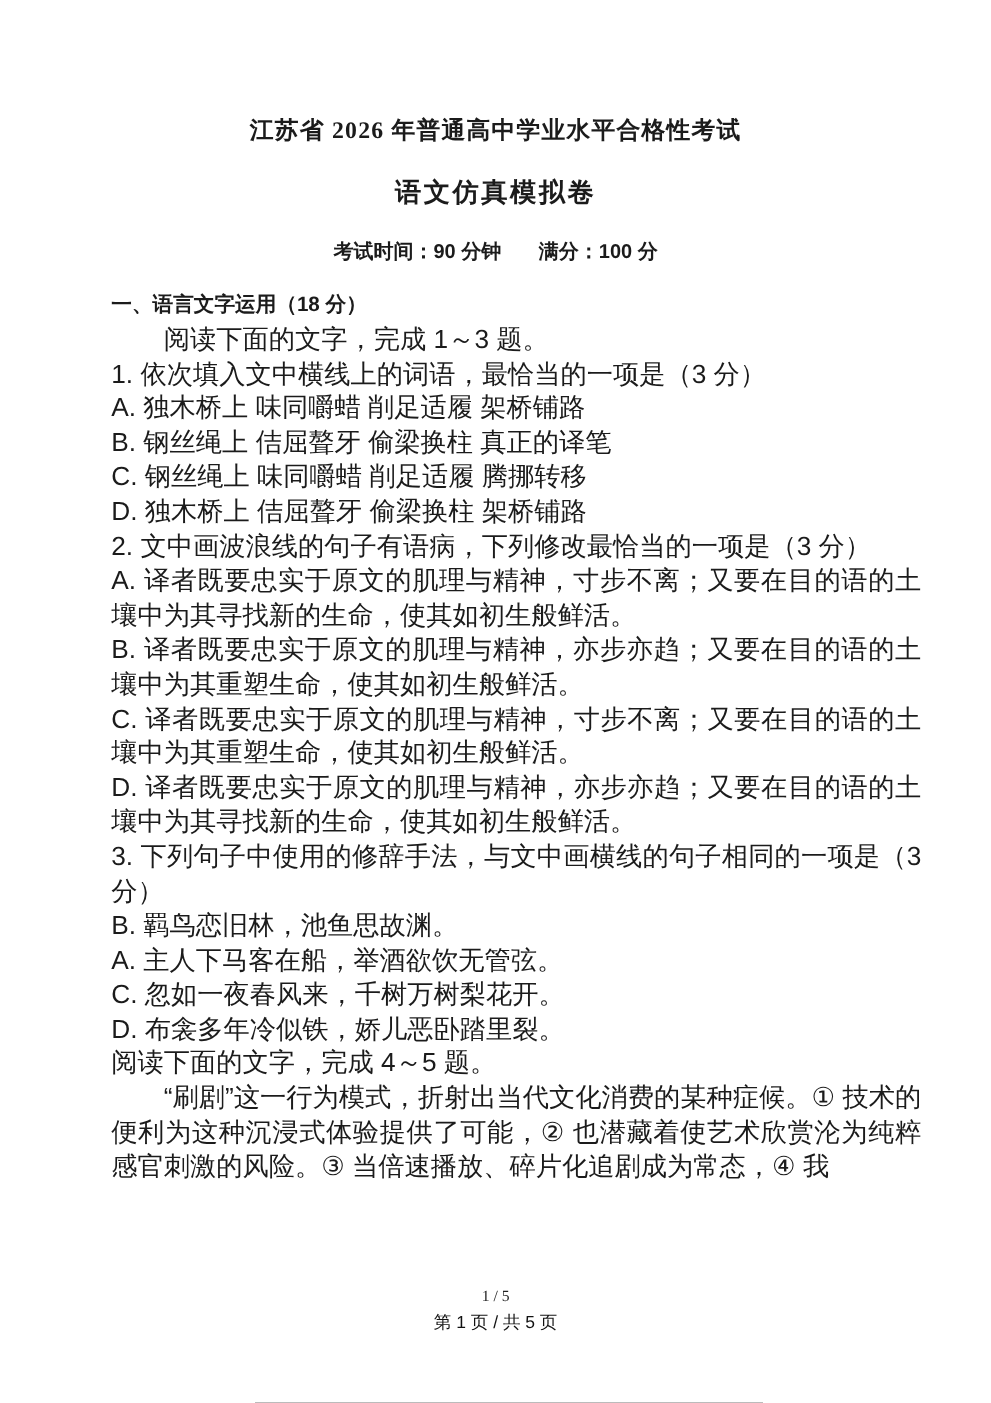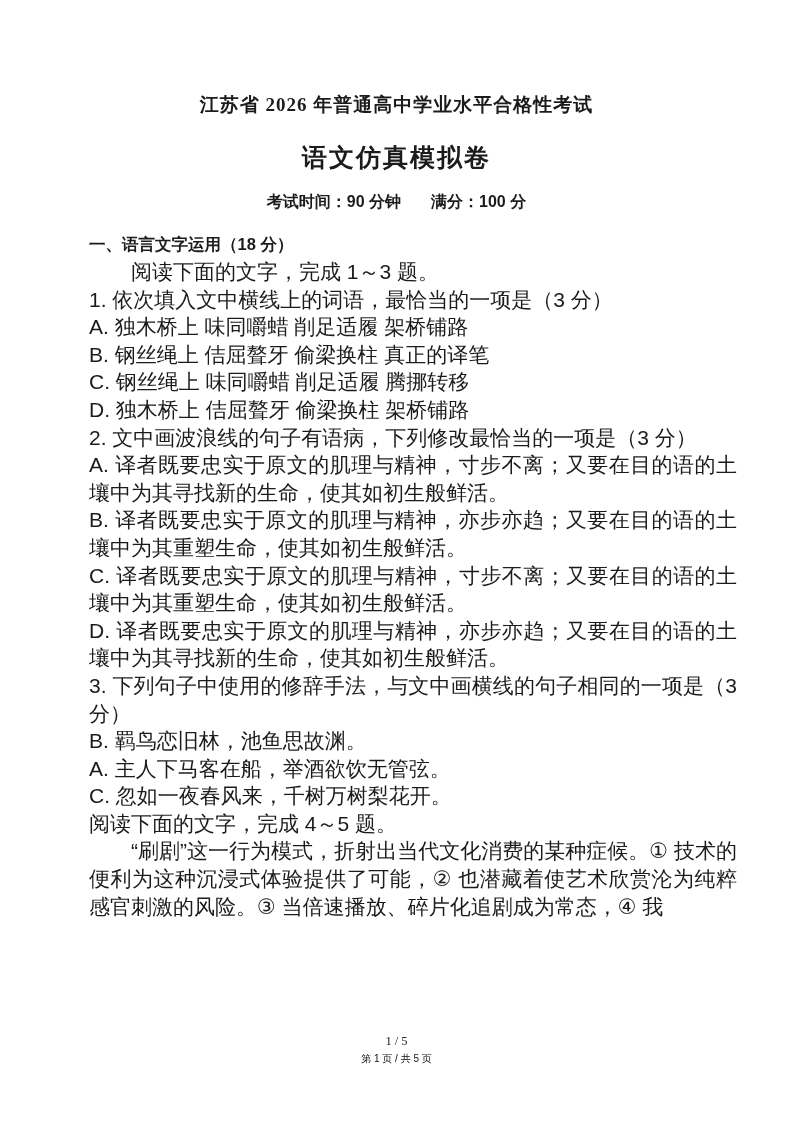--- a/index.html
+++ b/index.html
@@ -17,22 +17,22 @@
   .doc-title {
     margin: 0;
     font-family: "Liberation Serif", "DejaVu Serif", serif;
     font-size: 19px;
     font-weight: bold;
     line-height: 30px;
     letter-spacing: 1px;
   }
   .doc-subtitle {
     margin: 22px 0 0 0;
-    font-family: Liberation Sans, sans-serif;
-    font-size: 25px;
+    font-family: Liberation Mono, monospace;
+    font-size: 21px;
     font-weight: bold;
     line-height: 30px;
     letter-spacing: 2px;
   }
   .meta-line {
     margin-top: 19px;
     font-size: 16px;
     font-weight: bold;
     line-height: 22px;
   }
@@ -58,21 +58,21 @@
     text-align: center;
     line-height: 1;
   }
   .page-fraction {
     font-family: "Liberation Serif", "DejaVu Serif", serif;
     font-size: 12.5px;
     color: #222;
   }
   .page-label {
     margin-top: 7px;
-    font-size: 10px;
+    font-size: 14px;
     color: #111;
   }
 </style>
 </head>
 <body>
 
 <div class="page">
 
   <div class="header-block">
     <h1 class="doc-title">江苏省 2026 年普通高中学业水平合格性考试</h1>
@@ -96,20 +96,21 @@
     <p>2. 文中画波浪线的句子有语病，下列修改最恰当的一项是（3 分）</p>
     <p>A. 译者既要忠实于原文的肌理与精神，寸步不离；又要在目的语的土壤中为其寻找新的生命，使其如初生般鲜活。</p>
     <p>B. 译者既要忠实于原文的肌理与精神，亦步亦趋；又要在目的语的土壤中为其重塑生命，使其如初生般鲜活。</p>
     <p>C. 译者既要忠实于原文的肌理与精神，寸步不离；又要在目的语的土壤中为其重塑生命，使其如初生般鲜活。</p>
     <p>D. 译者既要忠实于原文的肌理与精神，亦步亦趋；又要在目的语的土壤中为其寻找新的生命，使其如初生般鲜活。</p>
 
     <p>3. 下列句子中使用的修辞手法，与文中画横线的句子相同的一项是（3 分）</p>
     <p>B. 羁鸟恋旧林，池鱼思故渊。</p>
     <p>A. 主人下马客在船，举酒欲饮无管弦。</p>
     <p>C. 忽如一夜春风来，千树万树梨花开。</p>
+    <p>D. 布衾多年冷似铁，娇儿恶卧踏里裂。</p>
 
     <p>阅读下面的文字，完成 4～5 题。</p>
     <p class="indent">“刷剧”这一行为模式，折射出当代文化消费的某种症候。① 技术的便利为这种沉浸式体验提供了可能，② 也潜藏着使艺术欣赏沦为纯粹感官刺激的风险。③ 当倍速播放、碎片化追剧成为常态，④ 我</p>
   </div>
 
   <div class="page-footer">
     <div class="page-fraction">1 / 5</div>
     <div class="page-label">第 1 页 / 共 5 页</div>
   </div>
 

